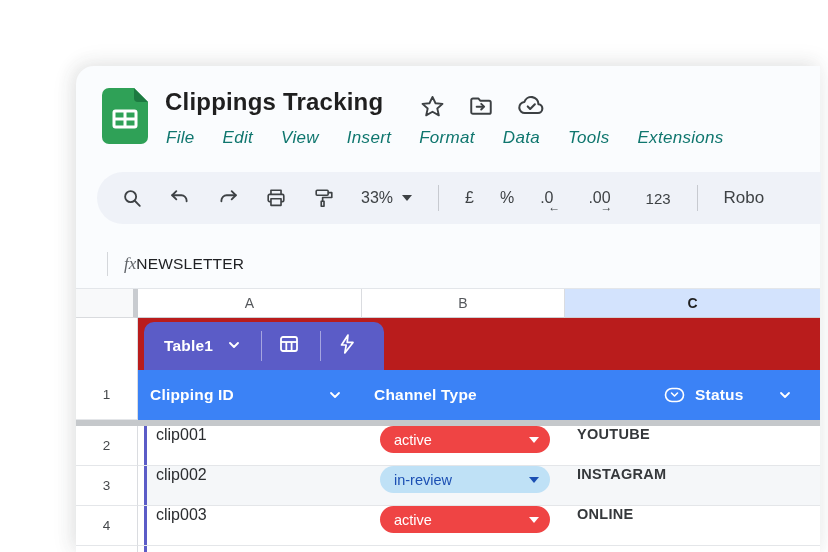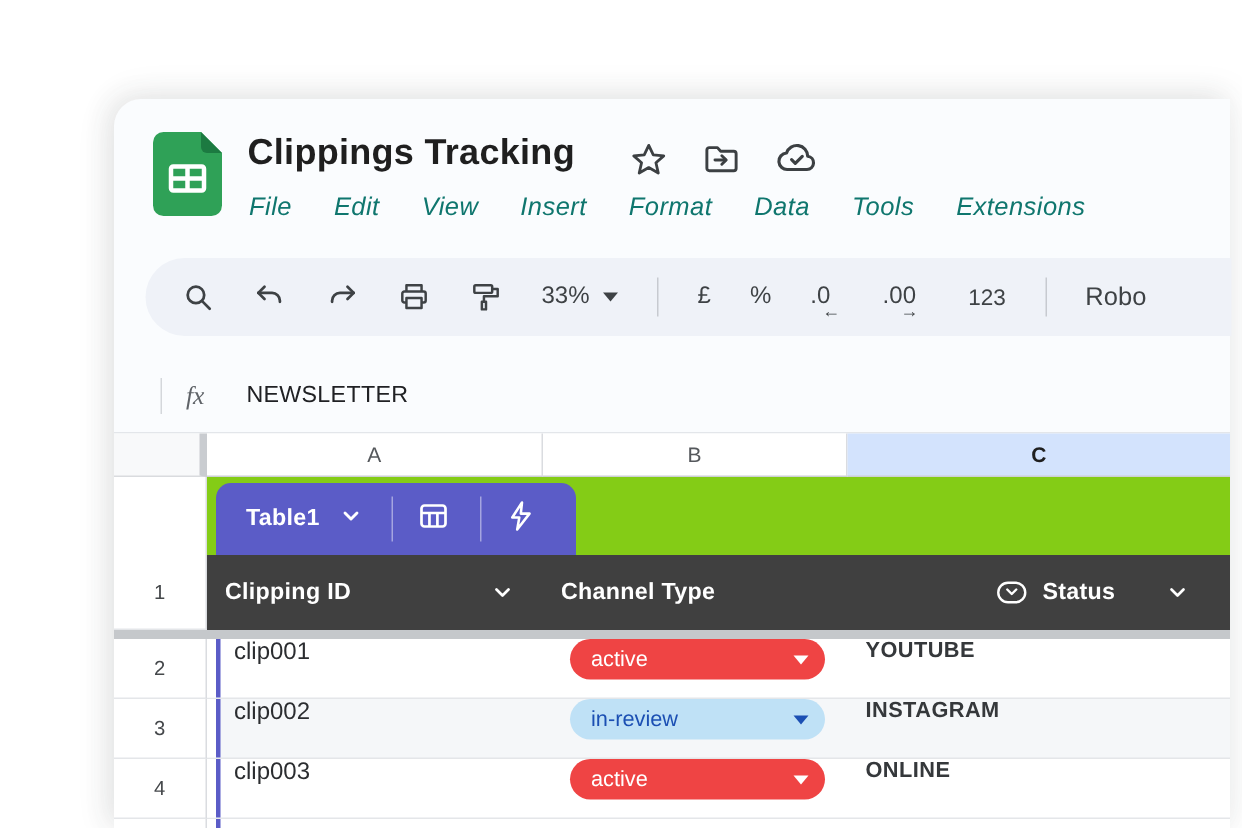--- a/index.html
+++ b/index.html
@@ -37,50 +37,50 @@
 
   
   .formulabar { position:absolute; left:21px; top:178px; right:0; height:40px;
                 display:flex; align-items:center; }
   .name-box { width:142px; display:flex; align-items:center; justify-content:space-between;
               padding:0 16px 0 5px; }
   .name-box .ref { font-size:16px; color:#202124; }
   .fbar-divider { width:1px; height:24px; background:#D4D7DB; margin-left:10px; }
   .fx { font-style:italic; font-family:"Liberation Serif", serif; font-size:17px;
         color:#5F6368; margin-left:16px; }
-  .formula-value { margin-left:28px; font-size:15.5px; color:#202124; letter-spacing:.2px; }
+  .formula-value { margin-left:0; font-size:15.5px; color:#202124; letter-spacing:.2px; }
 
   
   .grid { position:absolute; left:0; top:222px; right:0; bottom:0; background:#fff; }
 
   .colheads { height:30px; display:flex; border-top:1px solid #E3E6EA; }
   .corner-box { width:62px; background:#F8F9FA; border-right:5px solid #C9CCD0;
                 border-bottom:1px solid #D9DBDE; }
   .colhead { display:flex; align-items:center; justify-content:center;
              font-size:14px; color:#55585C; background:#fff;
              border-right:1px solid #DADCE0; border-bottom:1px solid #CDD0D4; }
   .colhead.cA { width:224px; }
   .colhead.cB { width:203px; }
   .colhead.cC { flex:1; background:#D3E3FD; color:#1f1f1f; font-weight:700; border-right:none; }
 
-  .tabband { height:52px; background:#84cc16; display:flex; position:relative; }
+  .tabband { height:52px; background:#b91c1c; display:flex; position:relative; }
   .tabband .rowhead-blank { width:62px; background:#fff; border-right:1px solid #DADCE0; }
   .table-tab { position:absolute; left:68px; top:4px; width:240px; height:48px;
                background:#5B5CC7; border-radius:10px 10px 0 0;
                display:flex; align-items:center; padding-left:20px; color:#fff; }
   .table-tab .tab-label { font-size:15.5px; font-weight:700; letter-spacing:.2px; }
   .tab-chev { margin-left:14px; }
   .tab-divider { width:1px; height:30px; background:rgba(255,255,255,.45); margin-left:20px; }
   .tab-ico { margin-left:16px; }
 
   .theadrow { height:50px; display:flex; }
   .rowhead { width:62px; background:#fff; border-right:1px solid #DADCE0;
              border-bottom:1px solid #E4E6E9; display:flex; align-items:center;
              justify-content:center; font-size:13.5px; color:#45484B; }
-  .thead-cells { flex:1; background:#404040; display:flex; align-items:center; color:#fff; }
+  .thead-cells { flex:1; background:#3b82f6; display:flex; align-items:center; color:#fff; }
   .th { display:flex; align-items:center; font-size:15.5px; font-weight:700; letter-spacing:.2px; }
   .th.cA { width:224px; justify-content:space-between; padding:0 20px 0 12px; }
   .th.cB { width:203px; justify-content:space-between; padding:0 28px 0 47px; }
   .th.cC { flex:1; padding-left:12px; }
   .th .with-chip { display:flex; align-items:center; gap:10px; }
 
   .frozen-divider { height:6px; background:#C5C8CB; }
 
   .drow { height:40px; display:flex; }
   .drow .cells { flex:1; display:flex; background:#fff;

